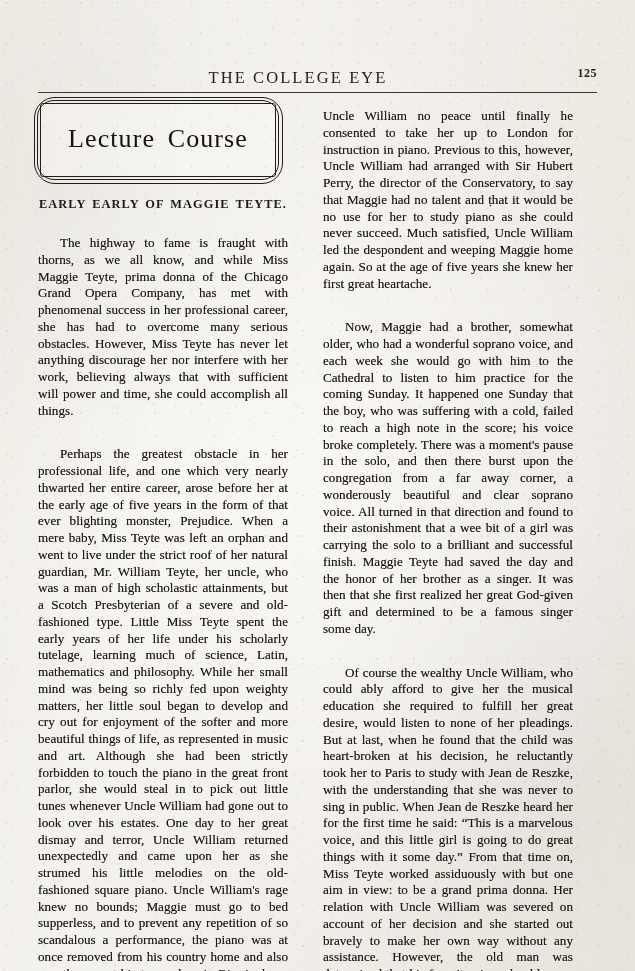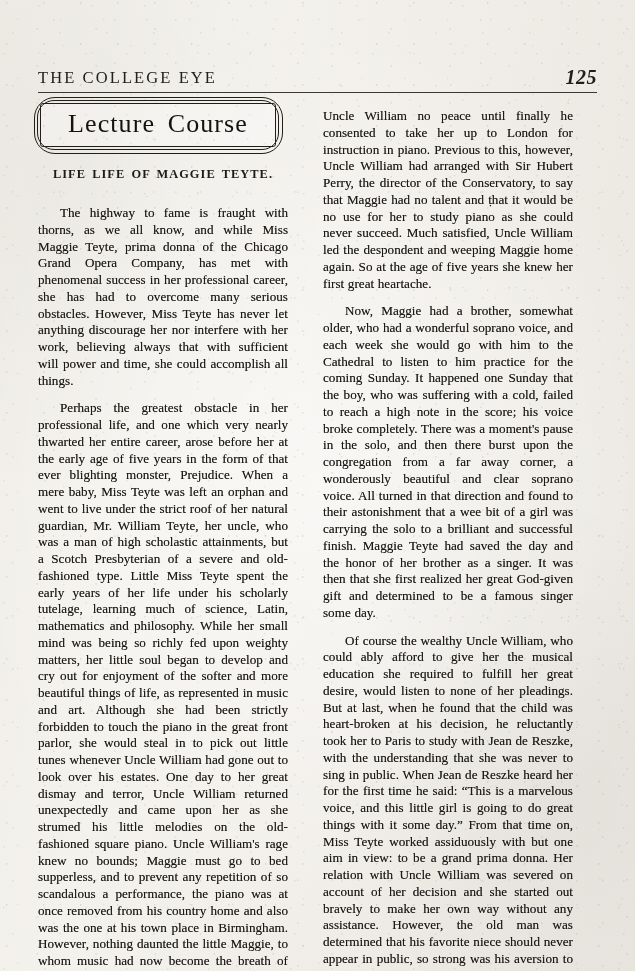--- a/index.html
+++ b/index.html
@@ -50,34 +50,34 @@
     left: 38px;
     top: 68px;
     width: 559px;
     height: 26px;
   }
   #journal-title {
     position: absolute;
     left: 0;
     top: 0;
     width: 520px;
+    text-align: center;
     font-size: 16.5px;
     letter-spacing: 2.1px;
     color: #24201c;
     white-space: nowrap;
   }
   #folio {
     position: absolute;
     right: 0;
     top: -2px;
-    font-size: 20px;
+    font-size: 12px;
     font-weight: bold;
     letter-spacing: 0.5px;
     color: #221e1a;
-    font-style: italic;
   }
   #head-rule {
     position: absolute;
     left: 38px;
     top: 92px;
     width: 559px;
     height: 0;
     border-top: 1.3px solid #2b2724;
     opacity: 0.92;
   }
@@ -96,21 +96,21 @@
     width: 250px;
     height: 820px;
   }
   #col-left  { left: 0; }
   #col-right { left: 285px; }
 
   
   #masthead {
     position: relative;
     width: 236px;
-    height: 44px;
+    height: 74px;
     margin: 3px 0 0 2px;
     box-sizing: border-box;
     border: 1.5px solid #221e1a;
     border-radius: 3px;
     background: rgba(255,255,255,0.30);
   }
   #masthead .ring2 {
     position: absolute;
     left: -4px; top: -4px; right: -4px; bottom: -4px;
     border: 1.2px solid #221e1a;
@@ -155,21 +155,21 @@
     text-indent: 22px;
     text-align: justify;
     text-align-last: left;
     font-size: 13.15px;
     line-height: 16.75px;
     color: #1b1815;
     word-spacing: 0.4px;
     -webkit-font-smoothing: none;
   }
   #col-left .para.first { margin-top: 23px; }
-  .para + .para { margin-top: 11px; }
+  .para + .para { margin-top: 27px; }
   #col-right .para.first { margin-top: 8px; text-indent: 0; }
 
   
   .para { text-shadow: 0 0 0.35px rgba(27,24,21,0.55); }
 </style>
 </head>
 <body>
 
 <div id="page">
 
@@ -182,21 +182,21 @@
   <div id="columns">
 
     <div class="col" id="col-left">
 
       <div id="masthead">
         <div class="ring2"></div>
         <div class="ring3"></div>
         <div id="masthead-title">Lecture  Course</div>
       </div>
 
-      <div id="subhead">LIFE LIFE OF MAGGIE TEYTE.</div>
+      <div id="subhead">EARLY EARLY OF MAGGIE TEYTE.</div>
 
       <p class="para first">The highway to fame is fraught with thorns, as we all know, and while Miss Maggie Teyte, prima donna of the Chicago Grand Opera Company, has met with phenomenal success in her professional career, she has had to overcome many serious obstacles. However, Miss Teyte has never let anything discourage her nor interfere with her work, believing always that with sufficient will power and time, she could accomplish all things.</p>
       <p class="para">Perhaps the greatest obstacle in her professional life, and one which very nearly thwarted her entire career, arose before her at the early age of five years in the form of that ever blighting monster, Prejudice. When a mere baby, Miss Teyte was left an orphan and went to live under the strict roof of her natural guardian, Mr. William Teyte, her uncle, who was a man of high scholastic attainments, but a Scotch Presbyterian of a severe and old-fashioned type. Little Miss Teyte spent the early years of her life under his scholarly tutelage, learning much of science, Latin, mathematics and philosophy. While her small mind was being so richly fed upon weighty matters, her little soul began to develop and cry out for enjoyment of the softer and more beautiful things of life, as represented in music and art. Although she had been strictly forbidden to touch the piano in the great front parlor, she would steal in to pick out little tunes whenever Uncle William had gone out to look over his estates. One day to her great dismay and terror, Uncle William returned unexpectedly and came upon her as she strumed his little melodies on the old-fashioned square piano. Uncle William's rage knew no bounds; Maggie must go to bed supperless, and to prevent any repetition of so scandalous a performance, the piano was at once removed from his country home and also was the one at his town place in Birmingham. However, nothing daunted the little Maggie, to whom music had now become the breath of life, gave</p>
     </div>
 
     <div class="col" id="col-right">
       <p class="para first">Uncle William no peace until finally he consented to take her up to London for instruction in piano. Previous to this, however, Uncle William had arranged with Sir Hubert Perry, the director of the Conservatory, to say that Maggie had no talent and ṭhat it would be no use for her to study piano as she could never succeed. Much satisfied, Uncle William led the despondent and weeping Maggie home again. So at the age of five years she knew her first great heartache.</p>
       <p class="para">Now, Maggie had a brother, somewhat older, who had a wonderful soprano voice, and each week she would go with him to the Cathedral to listen to him practice for the coming Sunday. It happened one Sunday that the boy, who was suffering with a cold, failed to reach a high note in the score; his voice broke completely. There was a moment's pause in the solo, and then there burst upon the congregation from a far away corner, a wonderously beautiful and clear soprano voice. All turned in that direction and found to their astonishment that a wee bit of a girl was carrying the solo to a brilliant and successful finish. Maggie Teyte had saved the day and the honor of her brother as a singer. It was then that she first realized her great God-given gift and determined to be a famous singer some day.</p>
       <p class="para">Of course the wealthy Uncle William, who could ably afford to give her the musical education she required to fulfill her great desire, would listen to none of her pleadings. But at last, when he found that the child was heart-broken at his decision, he reluctantly took her to Paris to study with Jean de Reszke, with the understanding that she was never to sing in public. When Jean de Reszke heard her for the first time he said: “This is a marvelous voice, and this little girl is going to do great things with it some day.” From that time on, Miss Teyte worked assiduously with but one aim in view: to be a grand prima donna. Her relation with Uncle William was severed on account of her decision and she started out bravely to make her own way without any assistance. However, the old man was determined that his favorite niece should never appear in public, so strong was his aversion to any-</p>
     </div>

